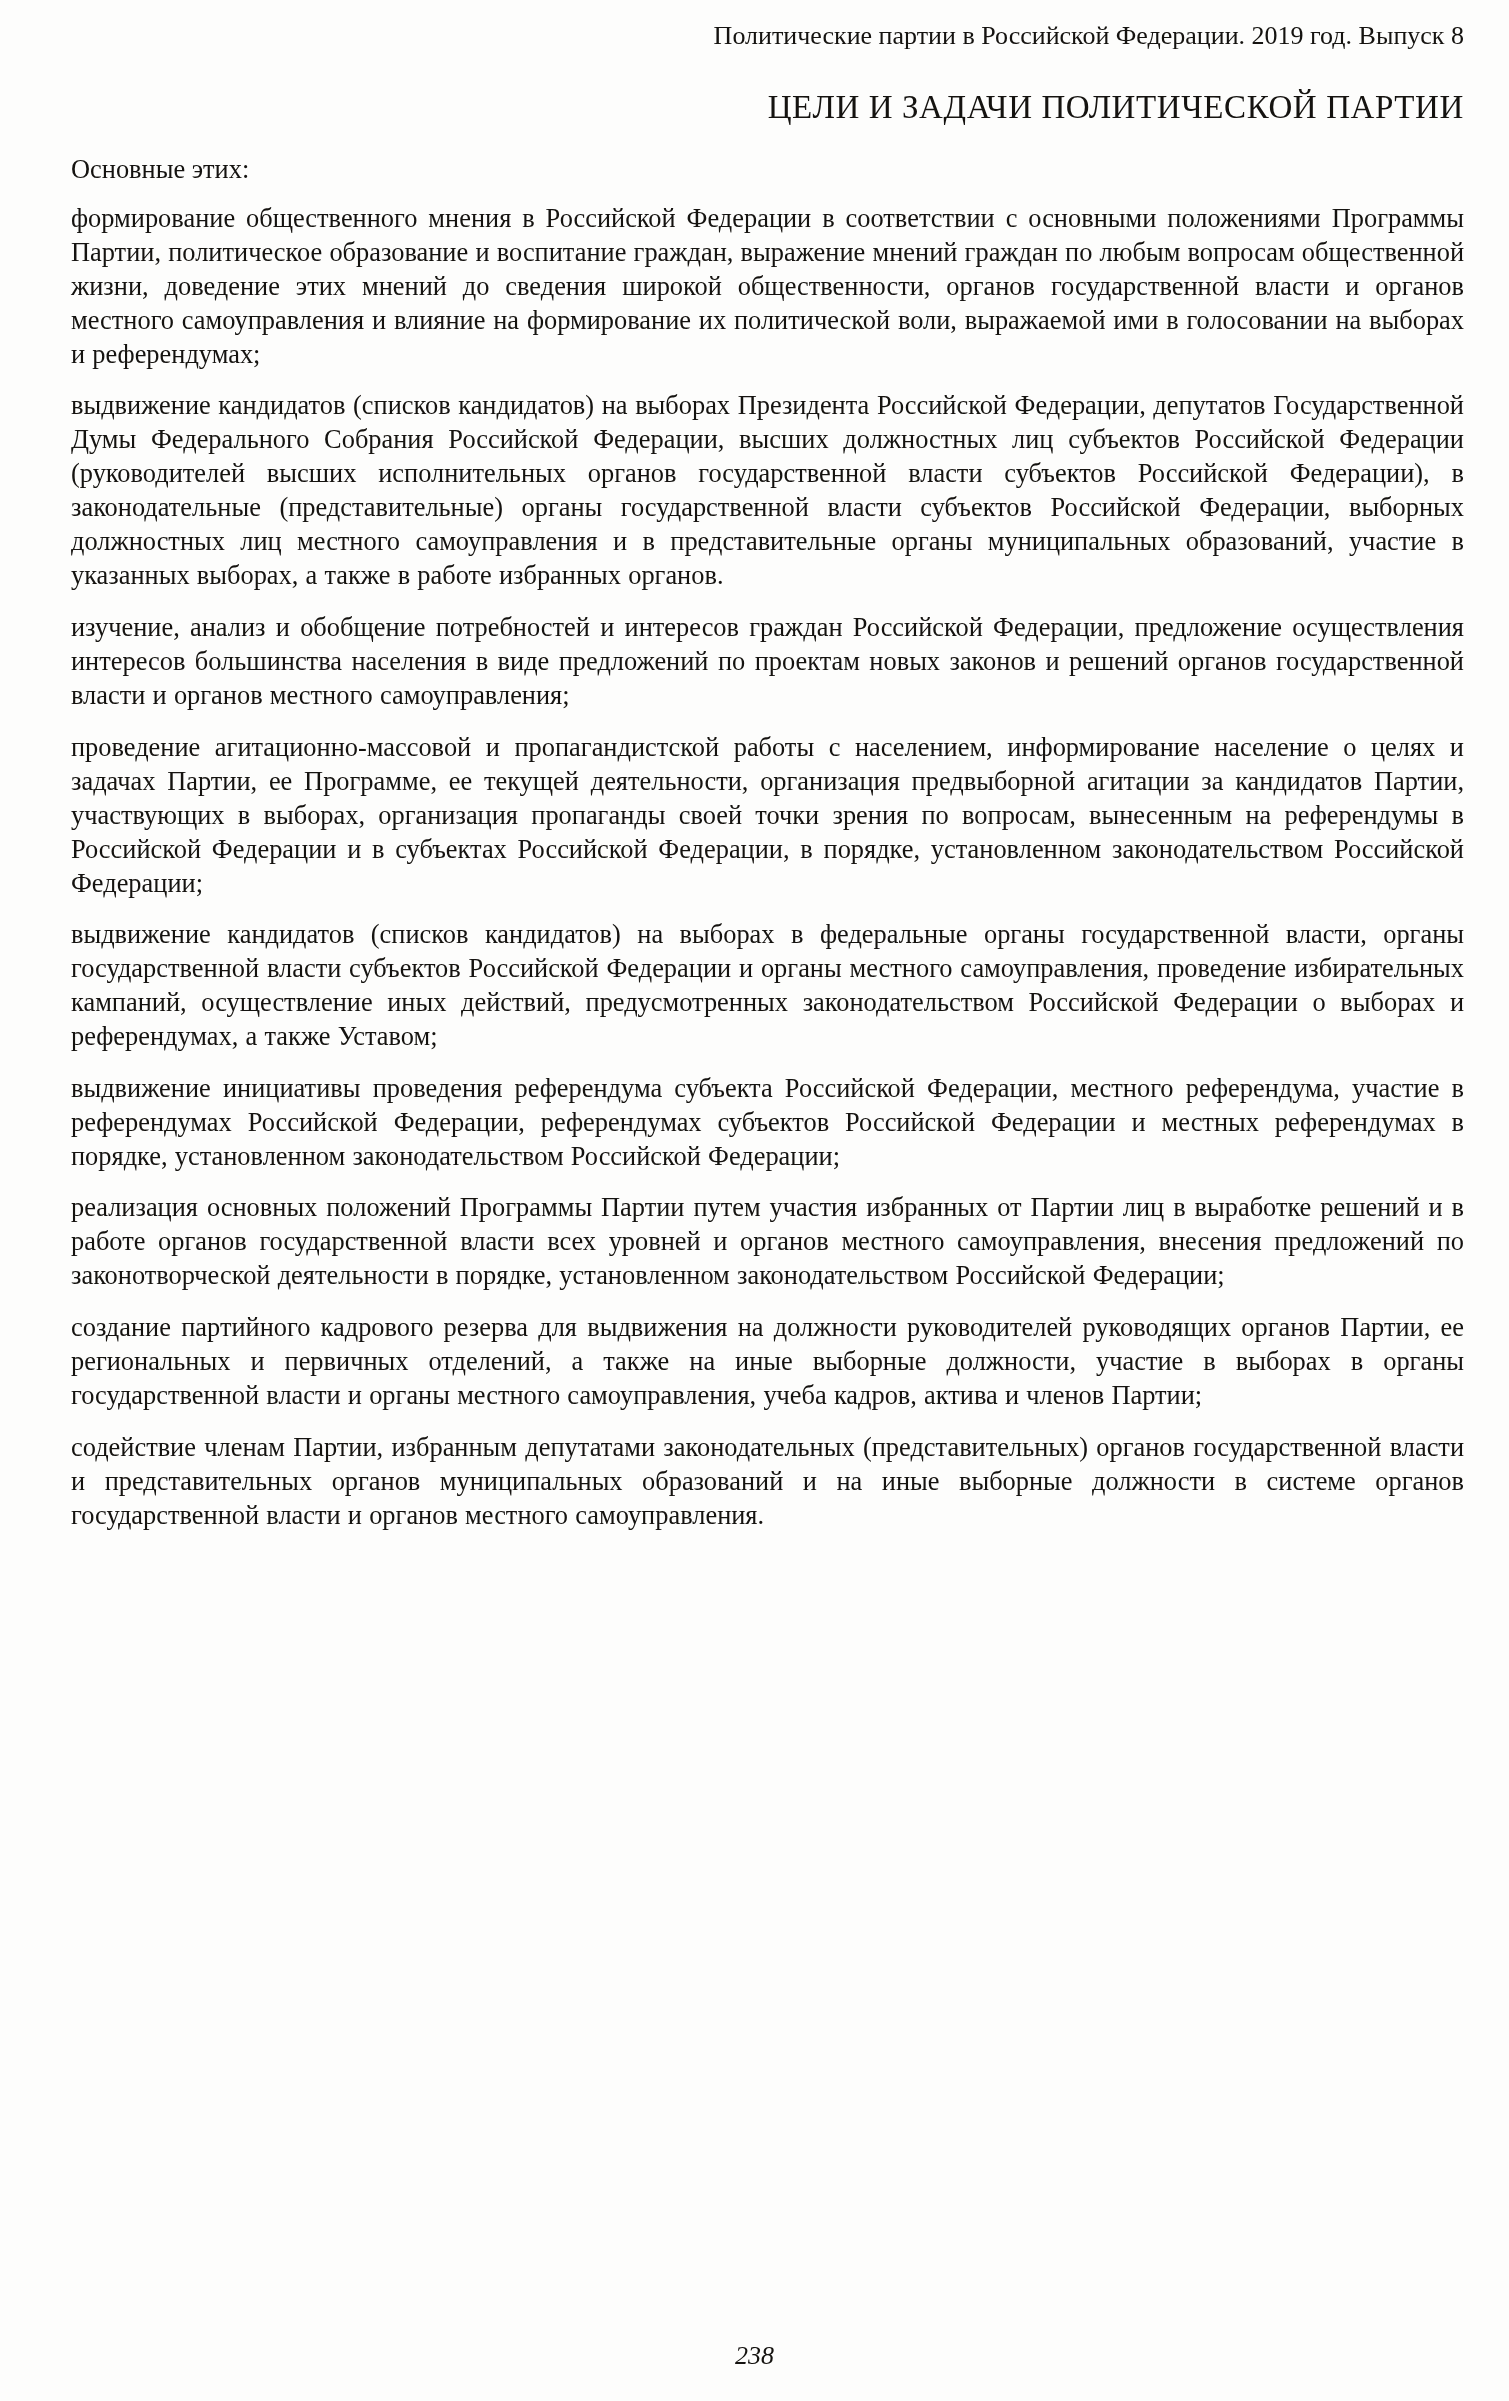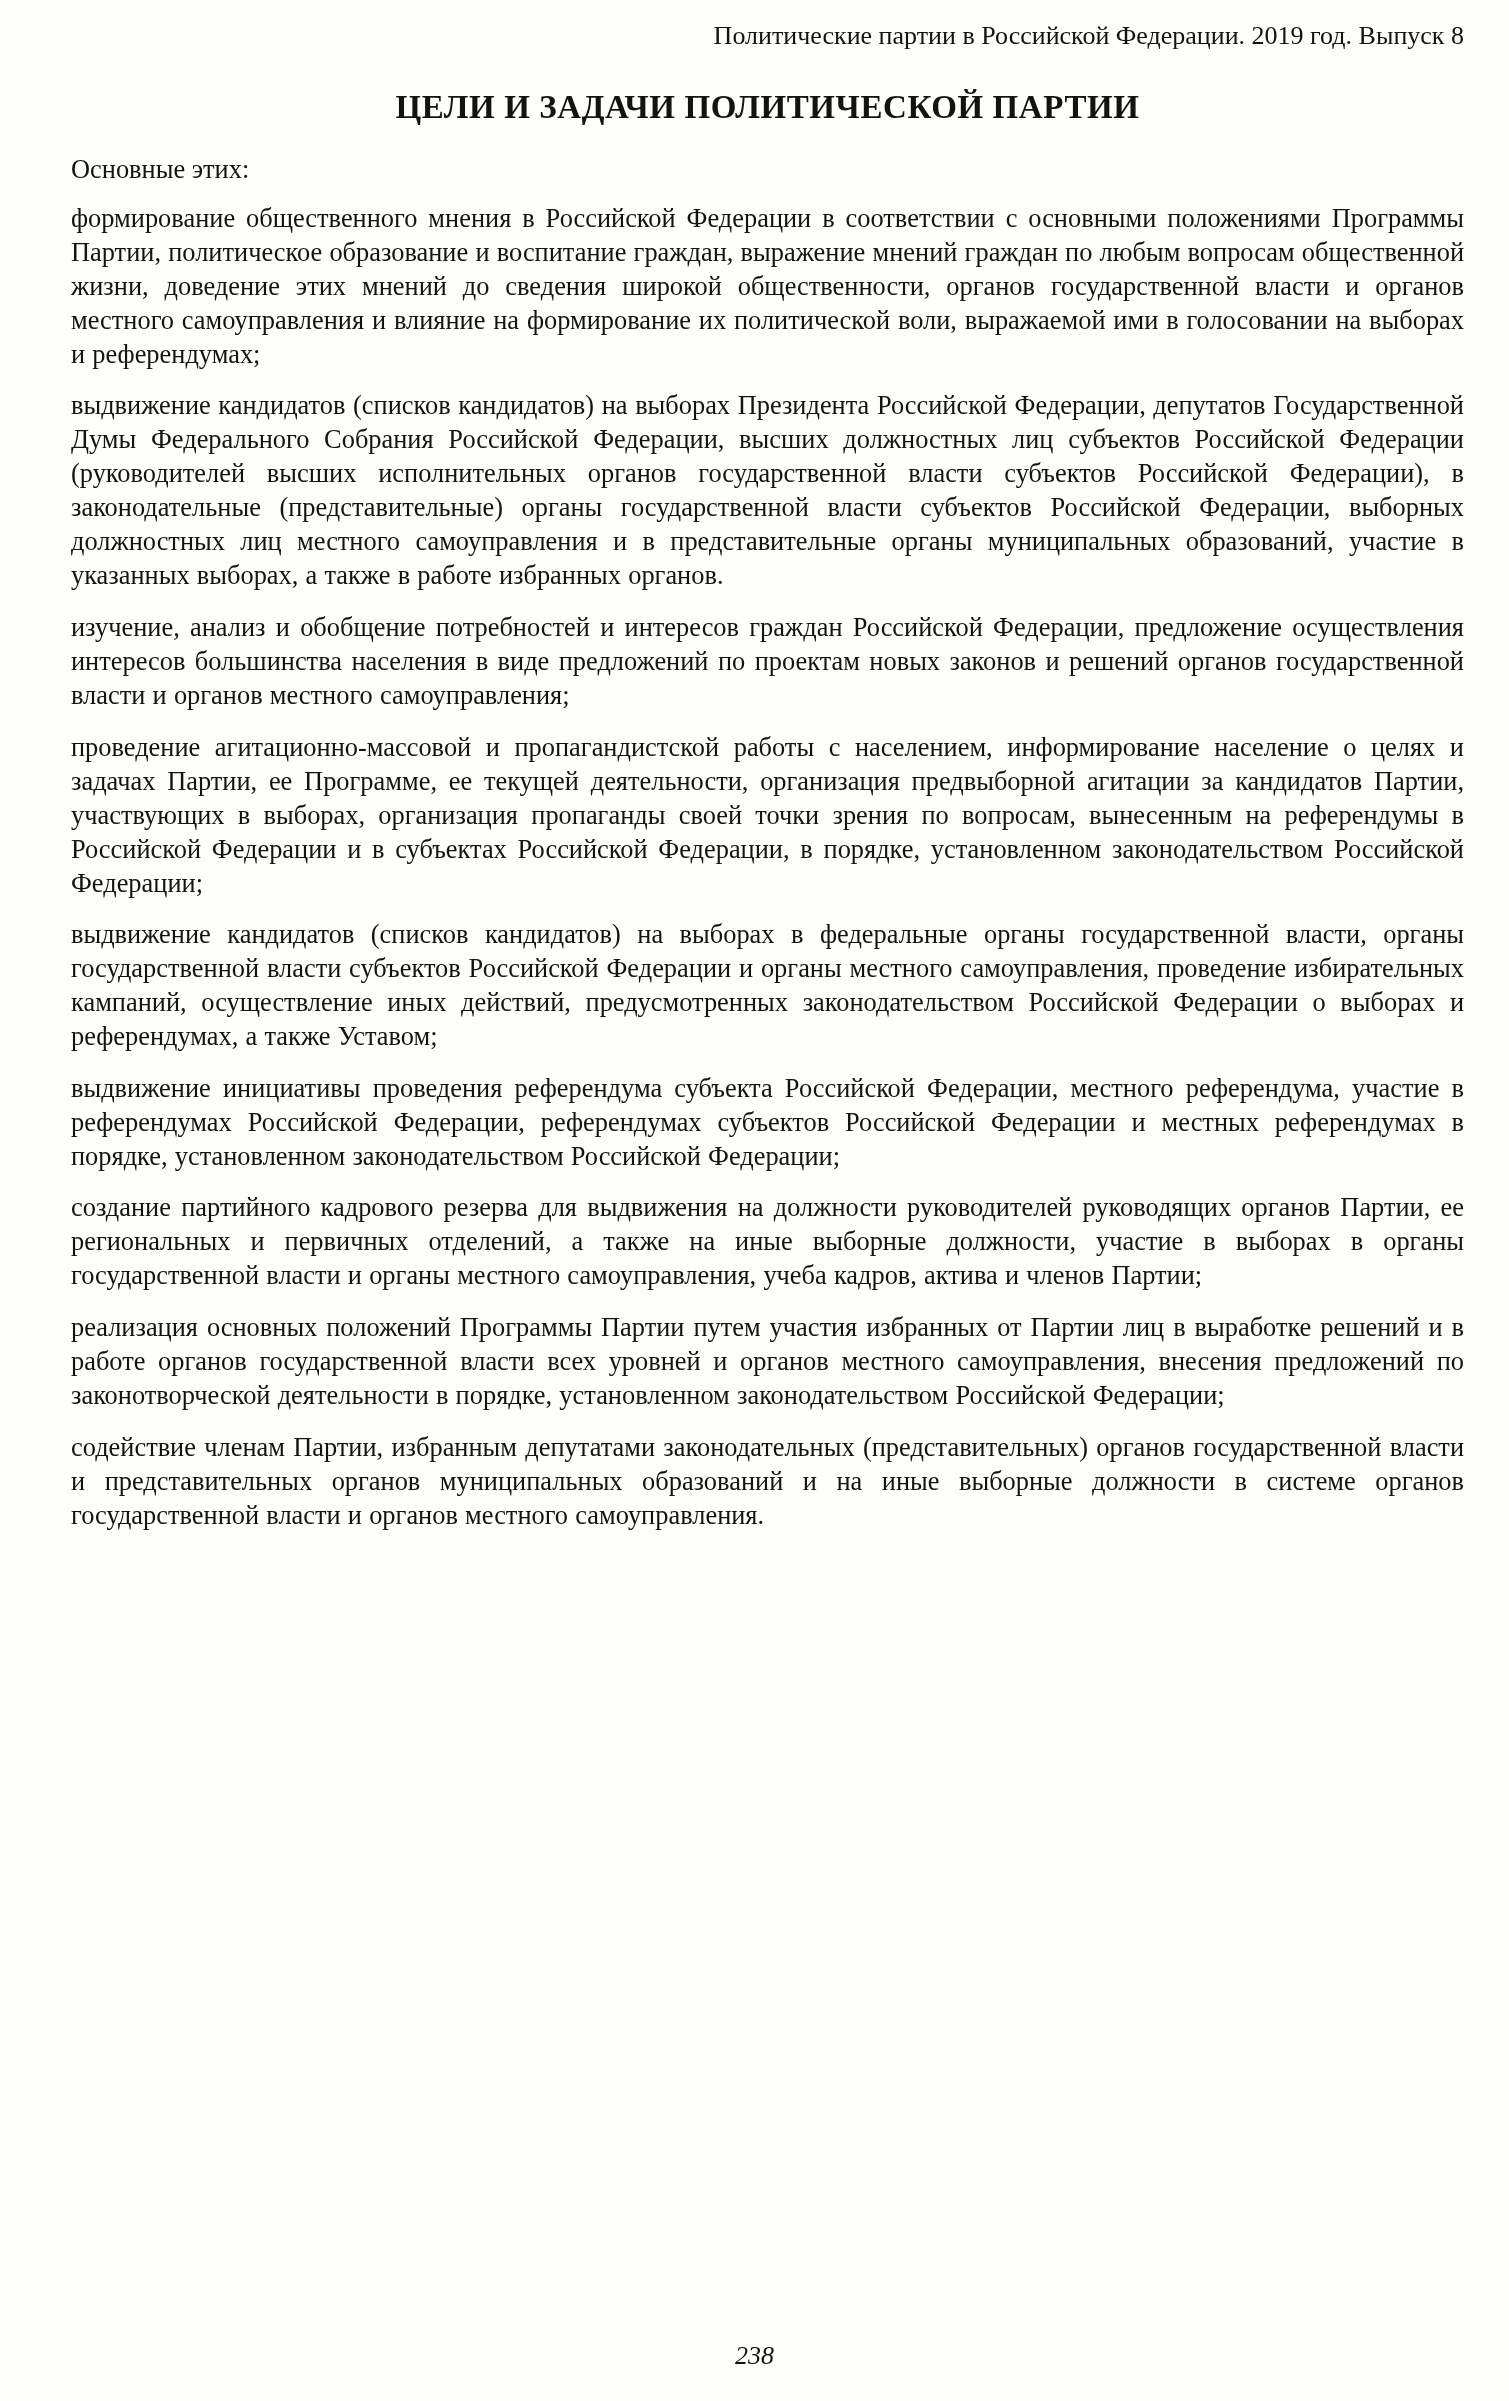--- a/index.html
+++ b/index.html
@@ -21,23 +21,23 @@
   }
 
   .running-header {
     text-align: right;
     font-size: 26px;
     line-height: 1.25;
     margin-bottom: 36px;
   }
 
   .doc-title {
-    text-align: center;
+    text-align: right;
     font-size: 33px;
-    font-weight: bold;
+    font-weight: normal;
     letter-spacing: 0.6px;
     margin-bottom: 26.4px;
   }
 
   .section-heading {
     font-size: 26.4px;
     line-height: 34px;
     margin-bottom: 15px;
   }
 
@@ -78,22 +78,22 @@
 
 
   <p class="body-paragraph">изучение, анализ и обобщение потребностей и интересов граждан Российской Федерации, предложение осуществления интересов большинства населения в виде предложений по проектам новых законов и решений органов государственной власти и органов местного самоуправления;</p>
 
   <p class="body-paragraph">проведение агитационно-массовой и пропагандистской работы с населением, информирование население о целях и задачах Партии, ее Программе, ее текущей деятельности, организация предвыборной агитации за кандидатов Партии, участвующих в выборах, организация пропаганды своей точки зрения по вопросам, вынесенным на референдумы в Российской Федерации и в субъектах Российской Федерации, в порядке, установленном законодательством Российской Федерации;</p>
 
   <p class="body-paragraph">выдвижение кандидатов (списков кандидатов) на выборах в федеральные органы государственной власти, органы государственной власти субъектов Российской Федерации и органы местного самоуправления, проведение избирательных кампаний, осуществление иных действий, предусмотренных законодательством Российской Федерации о выборах и референдумах, а также Уставом;</p>
 
   <p class="body-paragraph">выдвижение инициативы проведения референдума субъекта Российской Федерации, местного референдума, участие в референдумах Российской Федерации, референдумах субъектов Российской Федерации и местных референдумах в порядке, установленном законодательством Российской Федерации;</p>
 
+  <p class="body-paragraph">реализация основных положений Программы Партии путем участия избранных от Партии лиц в выработке решений и в работе органов государственной власти всех уровней и органов местного самоуправления, внесения предложений по законотворческой деятельности в порядке, установленном законодательством Российской Федерации;</p>
+
   <p class="body-paragraph">создание партийного кадрового резерва для выдвижения на должности руководителей руководящих органов Партии, ее региональных и первичных отделений, а также на иные выборные должности, участие в выборах в органы государственной власти и органы местного самоуправления, учеба кадров, актива и членов Партии;</p>
-
-  <p class="body-paragraph">реализация основных положений Программы Партии путем участия избранных от Партии лиц в выработке решений и в работе органов государственной власти всех уровней и органов местного самоуправления, внесения предложений по законотворческой деятельности в порядке, установленном законодательством Российской Федерации;</p>
 
   <p class="body-paragraph">содействие членам Партии, избранным депутатами законодательных (представительных) органов государственной власти и представительных органов муниципальных образований и на иные выборные должности в системе органов государственной власти и органов местного самоуправления.</p>
 
 </div>
 
 <div class="page-number">238</div>
 
 
 </body></html>

